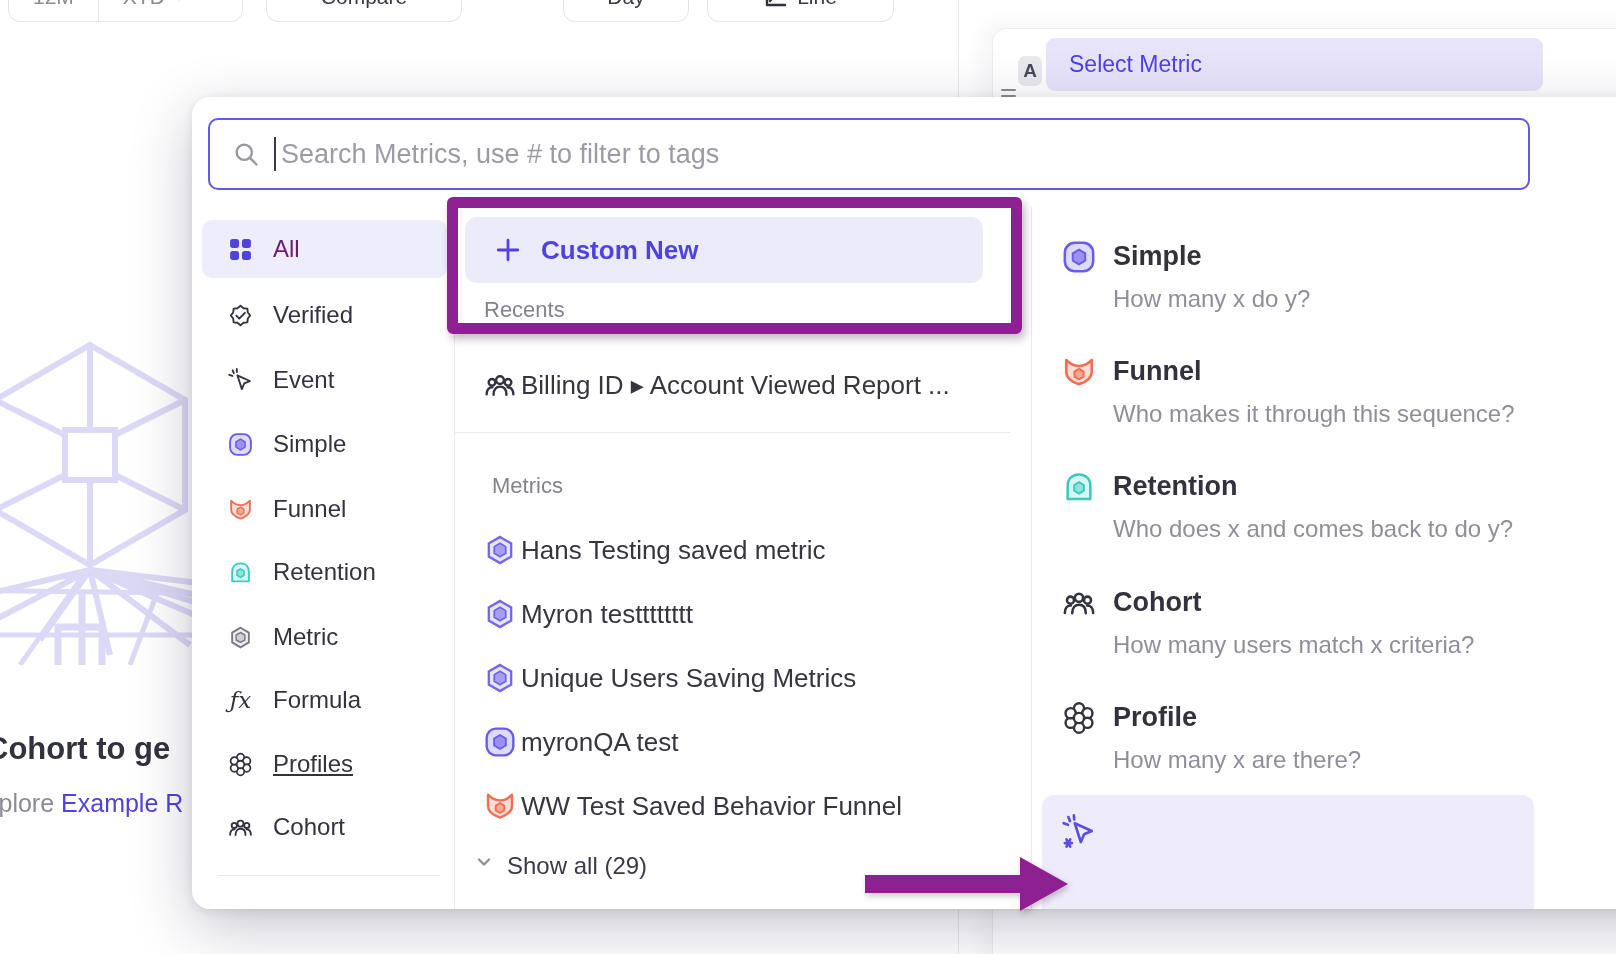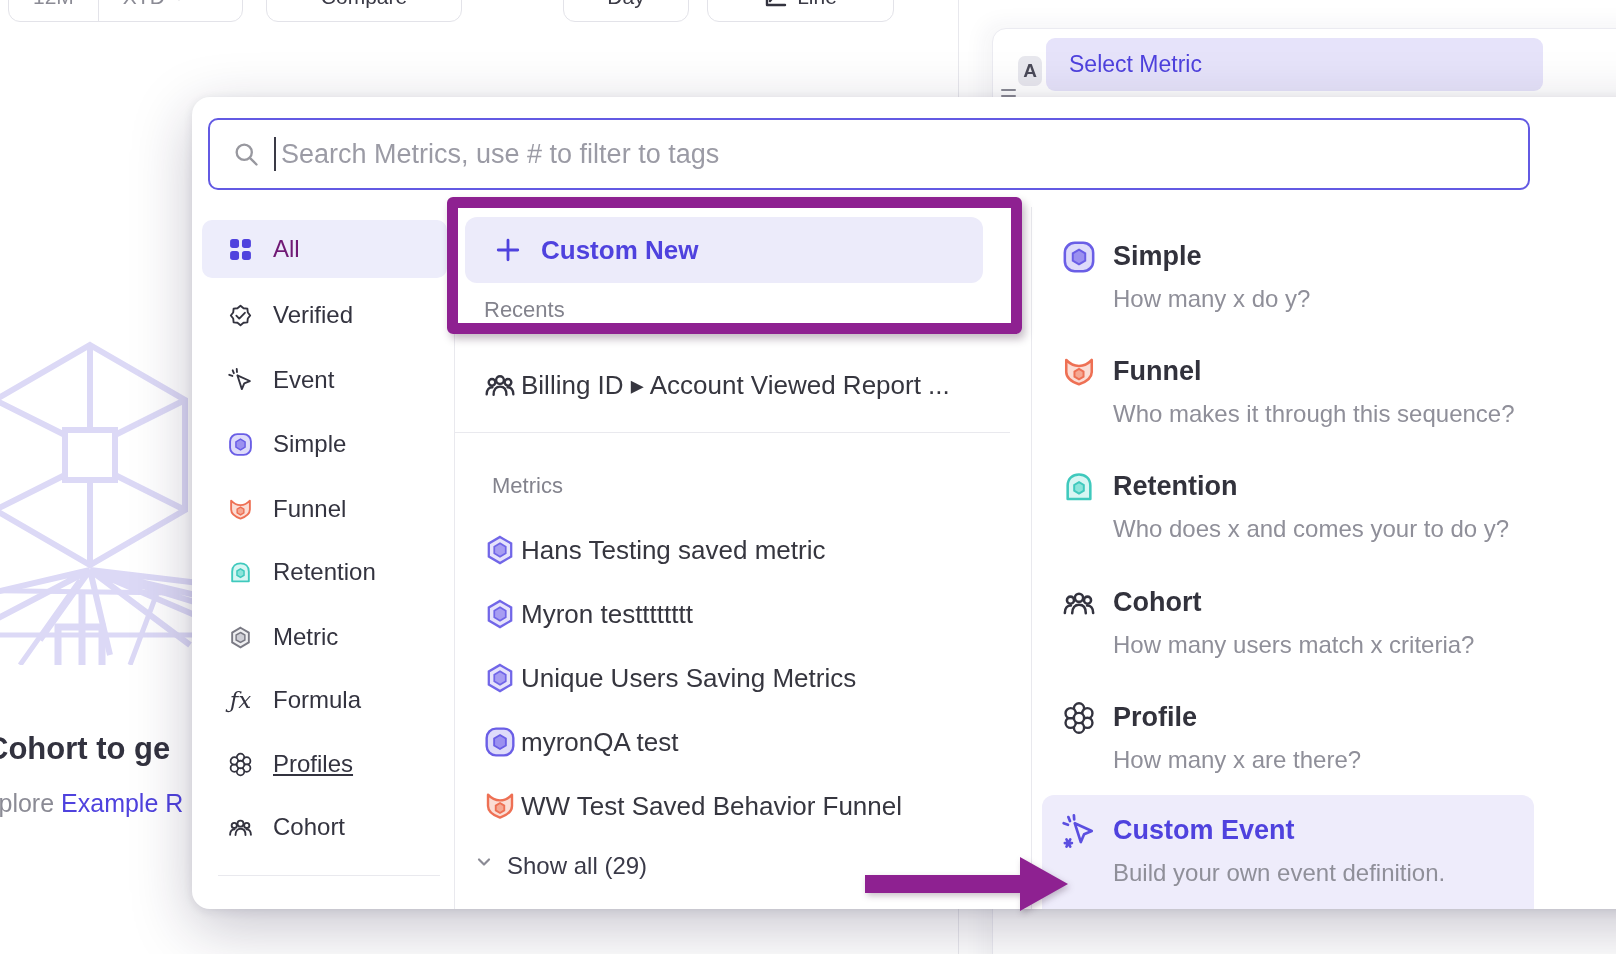--- a/index.html
+++ b/index.html
@@ -315,21 +315,21 @@
       <div class="t">Funnel</div>
       <div class="d">Who makes it through this sequence?</div>
     </div>
 
     <svg class="type-icon" style="top:373px;" viewBox="0 0 24 24">
       <path d="M4,20.5 L4,11 C4,6 7.5,3.2 12,3.2 C16.5,3.2 20,6 20,11 L20,20.5 Z" fill="#d8f6f3" stroke="#3fc9bd" stroke-width="1.8" stroke-linejoin="round"></path>
       <polygon points="12,8.6 15.4,10.6 15.4,14.6 12,16.6 8.6,14.6 8.6,10.6" fill="#8ce4da" stroke="#3fc9bd" stroke-width="1.4"></polygon>
       </svg>
     <div class="type-text type-row" style="top:374px;">
       <div class="t">Retention</div>
-      <div class="d">Who does x and comes your to do y?</div>
+      <div class="d">Who does x and comes back to do y?</div>
     </div>
 
     <svg class="type-icon" style="top:489px;" viewBox="0 0 24 24" fill="none" stroke="#33333f" stroke-width="1.8" stroke-linecap="round">
       <circle cx="6" cy="10" r="2.5"></circle>
         <circle cx="12" cy="8.3" r="2.9"></circle>
         <circle cx="18" cy="10" r="2.5"></circle>
       <path d="M2,19 C2,15.4 3.8,13.7 6.3,13.7 M22,19 C22,15.4 20.2,13.7 17.7,13.7"></path>
       <path d="M7.2,19.3 C7.2,15 9.4,13.2 12,13.2 C14.6,13.2 16.8,15 16.8,19.3"></path>
       </svg>
     <div class="type-text type-row" style="top:490px;">
@@ -349,24 +349,20 @@
     <div class="type-text type-row" style="top:605px;">
       <div class="t">Profile</div>
       <div class="d">How many x are there?</div>
     </div>
 
     <svg class="type-icon" style="top:717px;" viewBox="0 0 24 24" fill="none" stroke="#5b4fe0" stroke-width="1.9" stroke-linejoin="round" stroke-linecap="round">
       <path d="M9,6.5 L21,12 L15.6,14.3 L13.3,19.8 Z"></path>
       <path d="M4.5,2.2 L5.6,5 M1.2,6.5 L4.2,7.6 M8.4,1 L8.6,3.8"></path>
       <path d="M2,20.5 L7,20.5 M3.2,18 L5.8,23 M5.8,18 L3.2,23"></path>
       </svg>
-    <div class="type-text type-row highlight-title" style="top:718px;">
-      <div class="t">Custom Event</div>
-      <div class="d">Build your own event definition.</div>
-    </div>
 
   </div>
 
   <div class="ann-box"></div>
   <svg class="ann-arrow" width="215" height="70" viewBox="0 0 215 70">
     <path d="M5,25 L160,25 L160,7 L208,34 L160,61 L160,43 L5,43 Z" fill="#8e2191"></path>
   </svg>
 
 </div>
 

